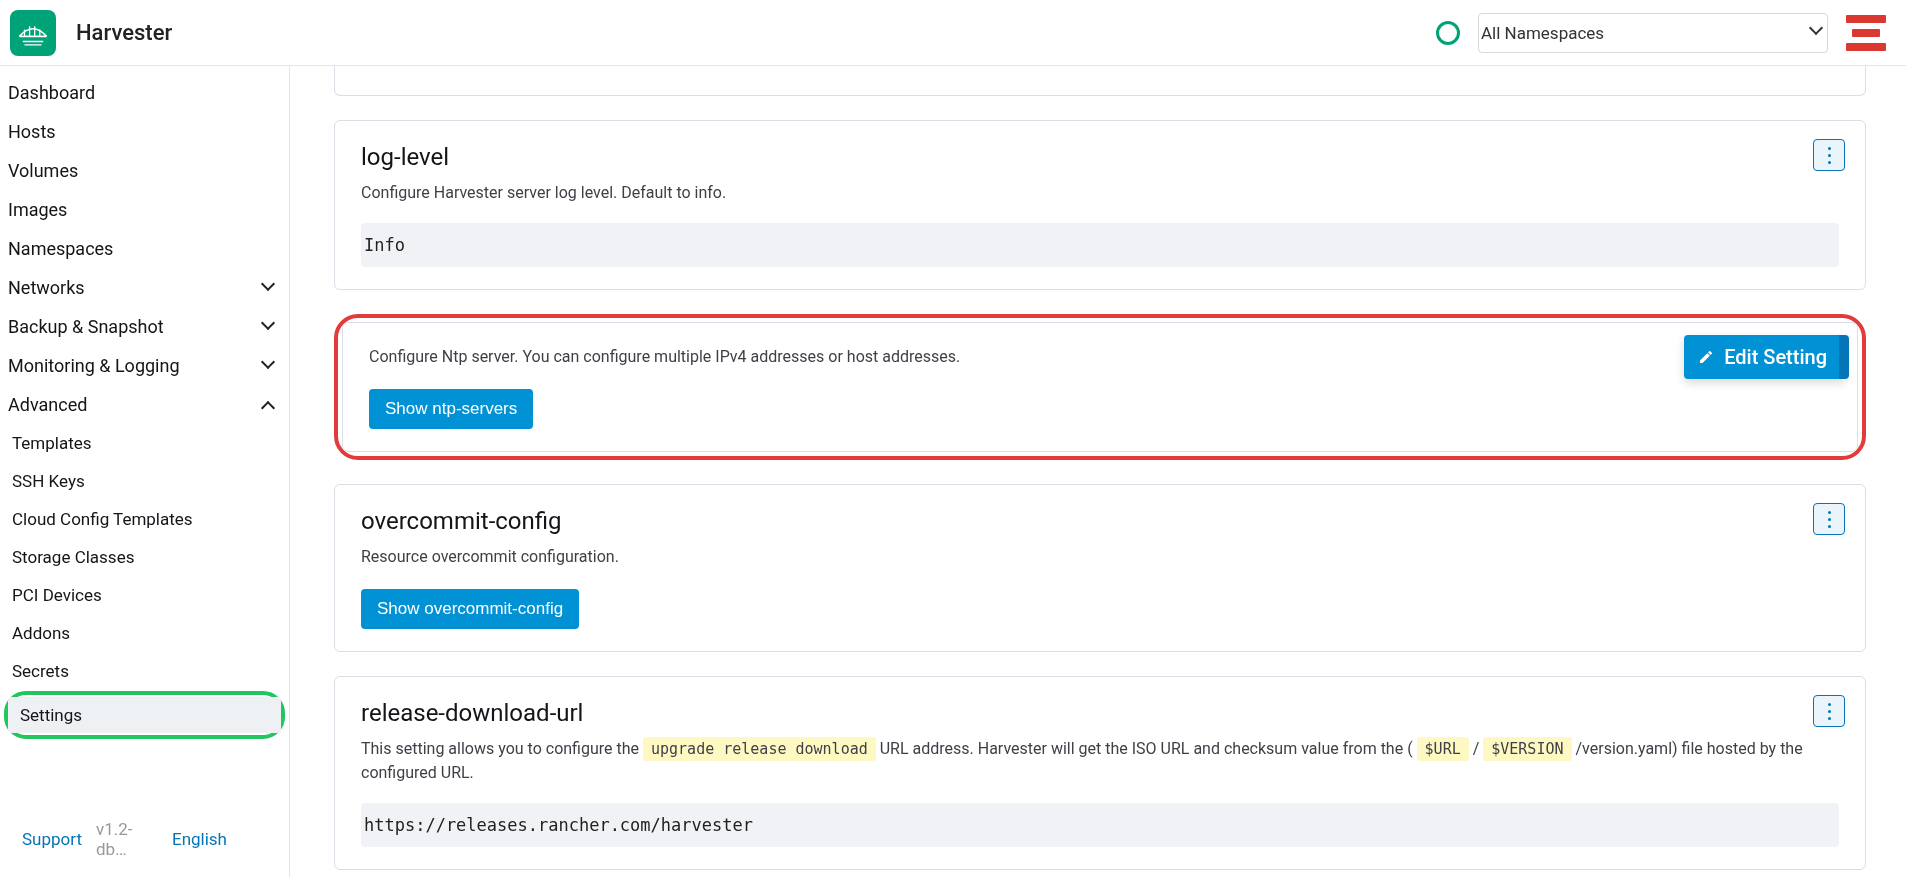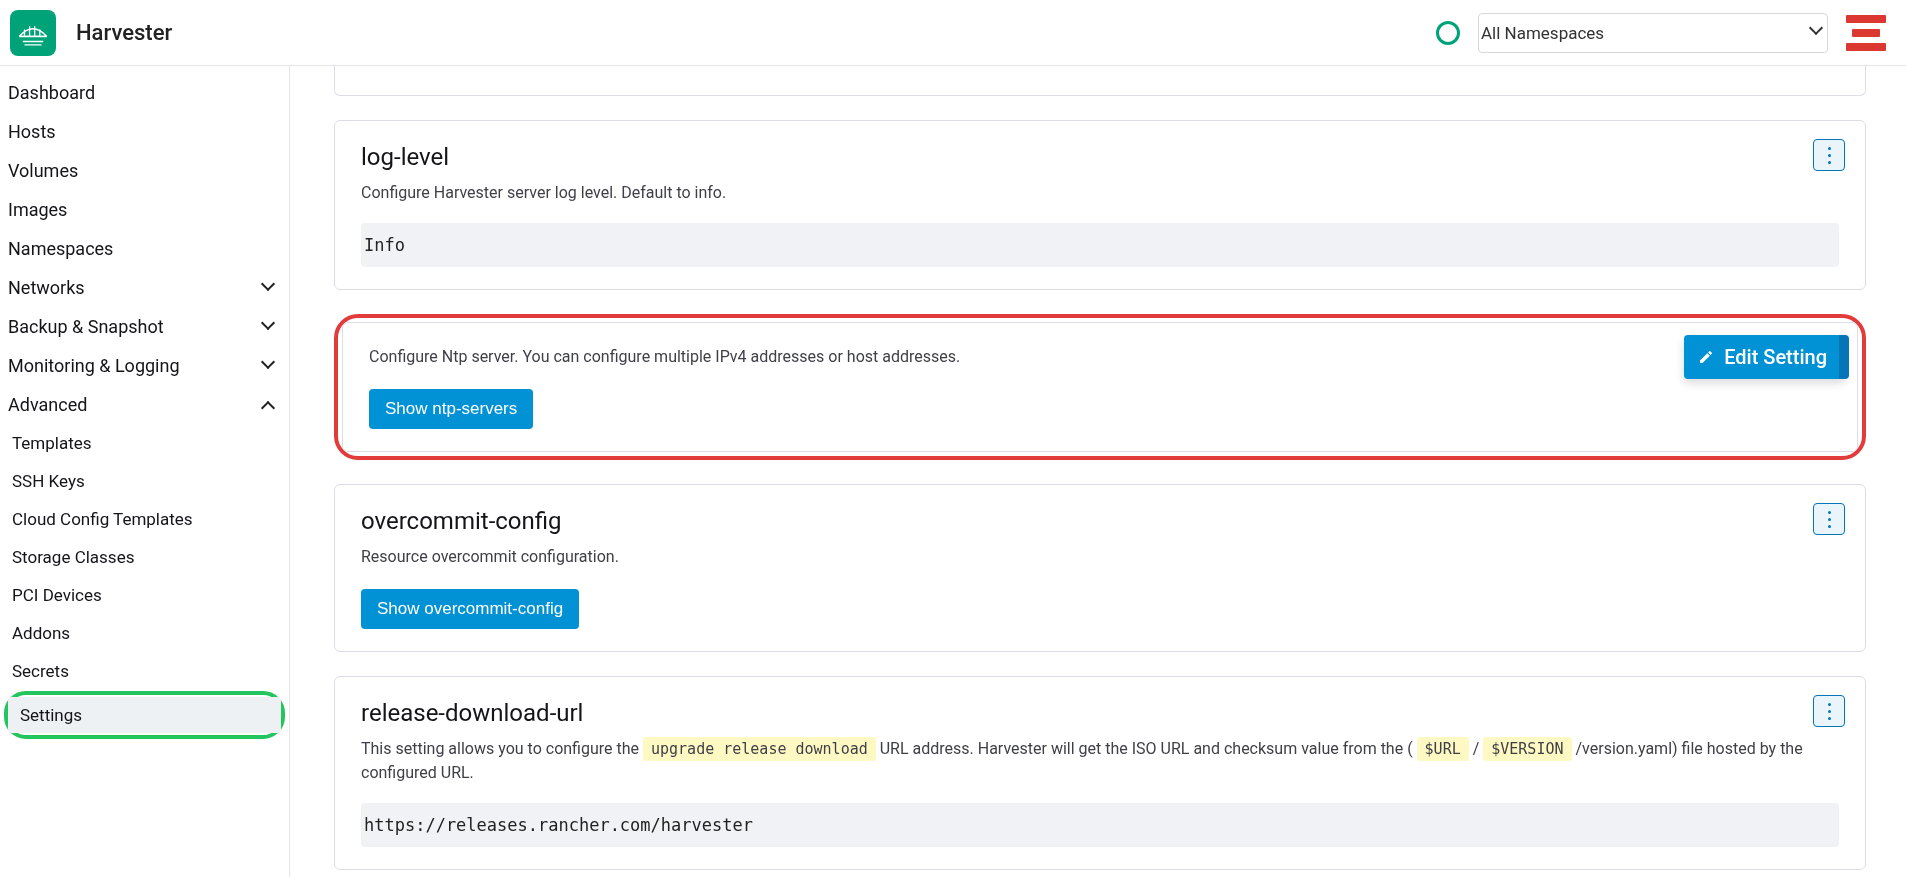--- a/index.html
+++ b/index.html
@@ -360,20 +360,25 @@
         </div>
       <div class="nav-child">
           <span>Secrets</span>
         </div>
       <div class="active-wrap">
         <div class="nav-child nav-active">
             <span>Settings</span>
           </div>
       </div>
     </div>
+    <div class="sidebar-footer">
+      <span class="support">Support</span>
+      <span class="ver">v1.2-db…</span>
+      <span class="lang">English</span>
+    </div>
   </div>
 
   <div class="main">
 
     <div class="card partial-top"></div>
 
     <div class="card">
       <div class="dotmenu">
         <div class="dotcol">
             <span></span>

